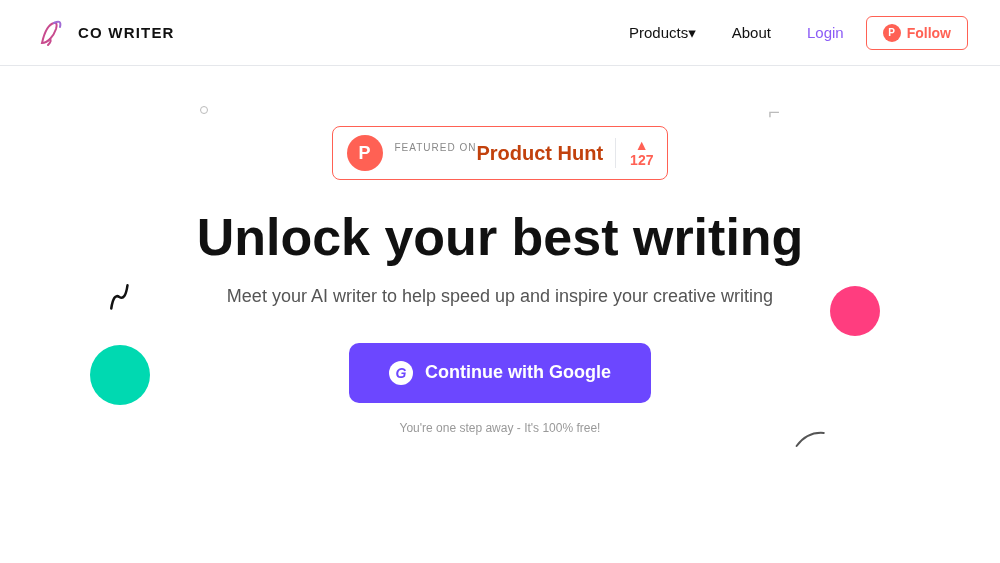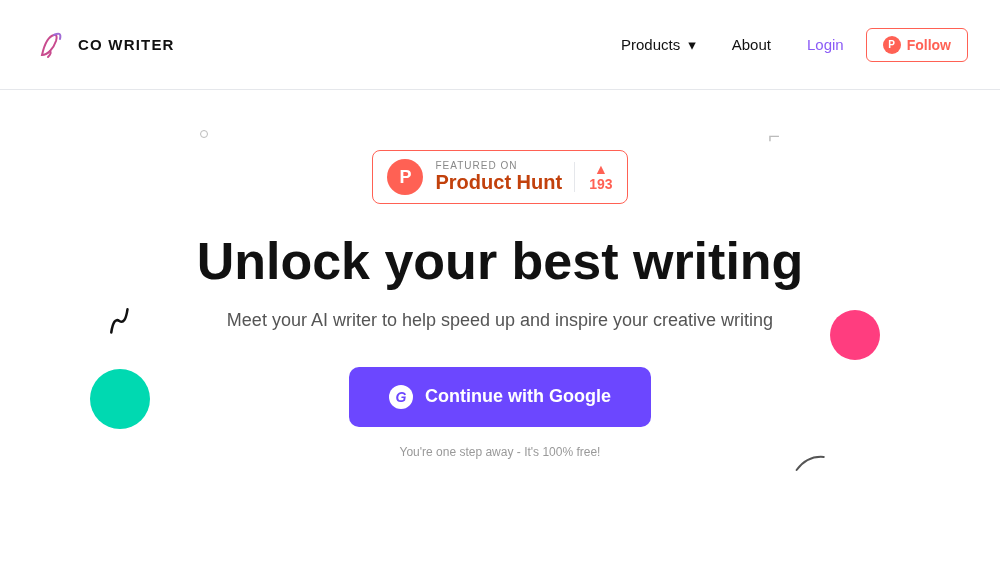--- a/index.html
+++ b/index.html
@@ -4,21 +4,21 @@
   <style>
     * { margin: 0; padding: 0; box-sizing: border-box; }
     body { font-family: -apple-system, BlinkMacSystemFont, 'Segoe UI', sans-serif; background: #fff; width: 1000px; height: 563px; overflow: hidden; position: relative; }
 
     
     .navbar {
       display: flex;
       align-items: center;
       justify-content: space-between;
       padding: 0 32px;
-      height: 90px;
+      height: 66px;
       border-bottom: 1px solid #e5e7eb;
       position: relative;
       z-index: 10;
     }
     .logo-area {
       display: flex;
       align-items: center;
       gap: 10px;
     }
     .logo-icon {
@@ -37,21 +37,21 @@
       gap: 8px;
     }
     .nav-link {
       font-size: 15px;
       color: #111;
       text-decoration: none;
       padding: 8px 14px;
       cursor: pointer;
       display: flex;
       align-items: center;
-      gap: 8px;
+      gap: 0;
     }
     .nav-login {
       font-size: 15px;
       color: #8b5cf6;
       cursor: pointer;
       padding: 8px 14px;
     }
     .nav-follow-btn {
       display: flex;
       align-items: center;
@@ -106,21 +106,20 @@
       border-radius: 50%;
       display: flex;
       align-items: center;
       justify-content: center;
       color: #fff;
       font-size: 18px;
       font-weight: 700;
     }
     .ph-badge-text {
       display: flex;
-      flex-direction: column;
     }
     .ph-featured-label {
       font-size: 10px;
       letter-spacing: 0.1em;
       color: #888;
       text-transform: uppercase;
     }
     .ph-name {
       font-size: 20px;
       font-weight: 700;
@@ -281,21 +280,21 @@
   <div class="deco deco-teal-circle"></div>
 
   <div class="ph-badge">
     <div class="ph-badge-icon">P</div>
     <div class="ph-badge-text">
       <span class="ph-featured-label">FEATURED ON</span>
       <span class="ph-name">Product Hunt</span>
     </div>
     <div class="ph-votes">
       <span class="ph-votes-arrow">▲</span>
-      <span class="ph-votes-count">193</span>
+      <span class="ph-votes-count">127</span>
     </div>
   </div>
 
   <h1 class="headline">Unlock your best writing</h1>
   <p class="subheadline">Meet your AI writer to help speed up and inspire your creative writing</p>
 
   <button class="cta-btn">
     <span class="g-icon">G</span>
     <span>Continue with Google</span>
   </button>

